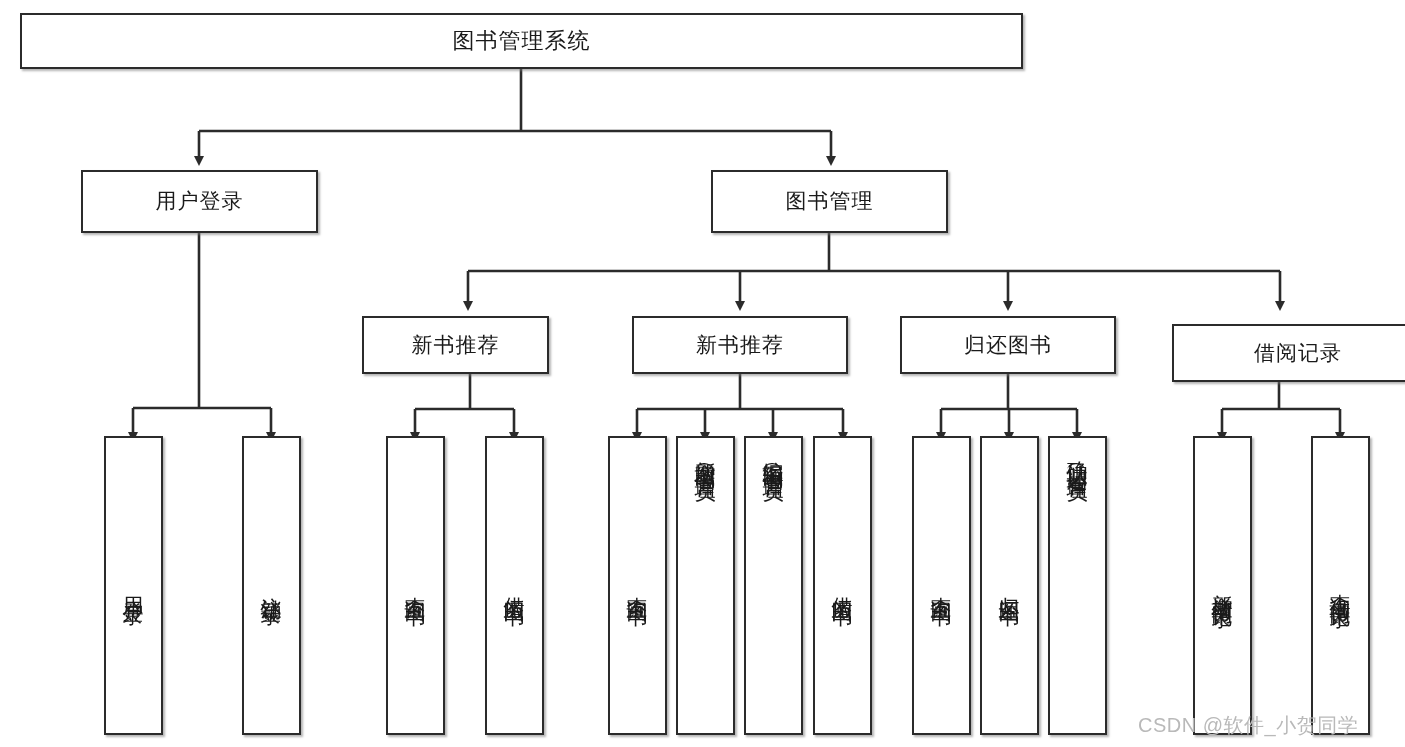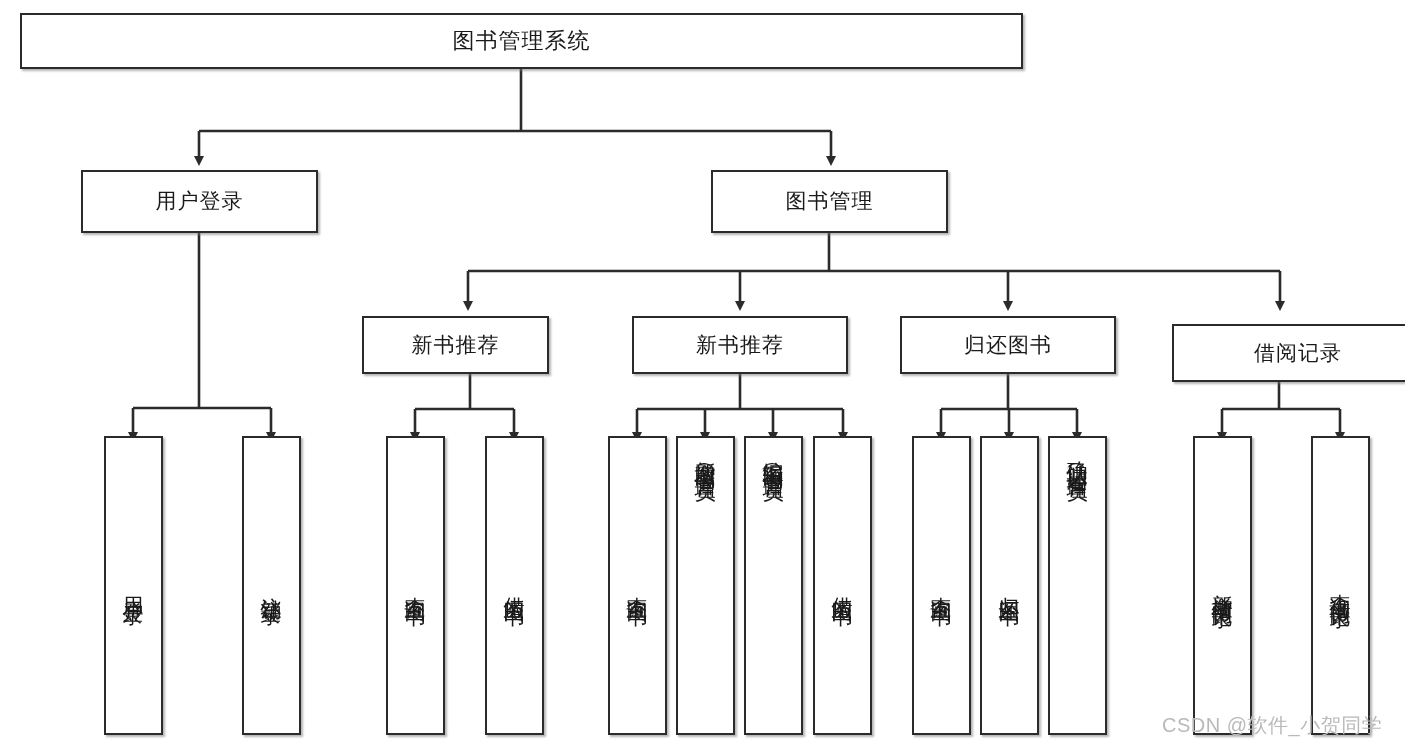--- a/index.html
+++ b/index.html
@@ -64,21 +64,20 @@
   .watermark {
     position: absolute;
     left: 1138px;
     top: 712px;
     font-size: 20px;
     color: #b9b9b9;
     letter-spacing: 0.5px;
     white-space: nowrap;
     z-index: 5;
     font-family: "Liberation Sans", "DejaVu Sans", sans-serif;
-    margin-left: 24px;
   }
 </style>
 </head>
 <body>
 
 <div id="diagram">
 
   <svg id="edges" viewBox="0 0 1405 747" width="1405" height="747" xmlns="http://www.w3.org/2000/svg">
     <defs>
       <marker id="arrow" markerWidth="11" markerHeight="11" refX="2" refY="5" orient="auto" markerUnits="userSpaceOnUse">

